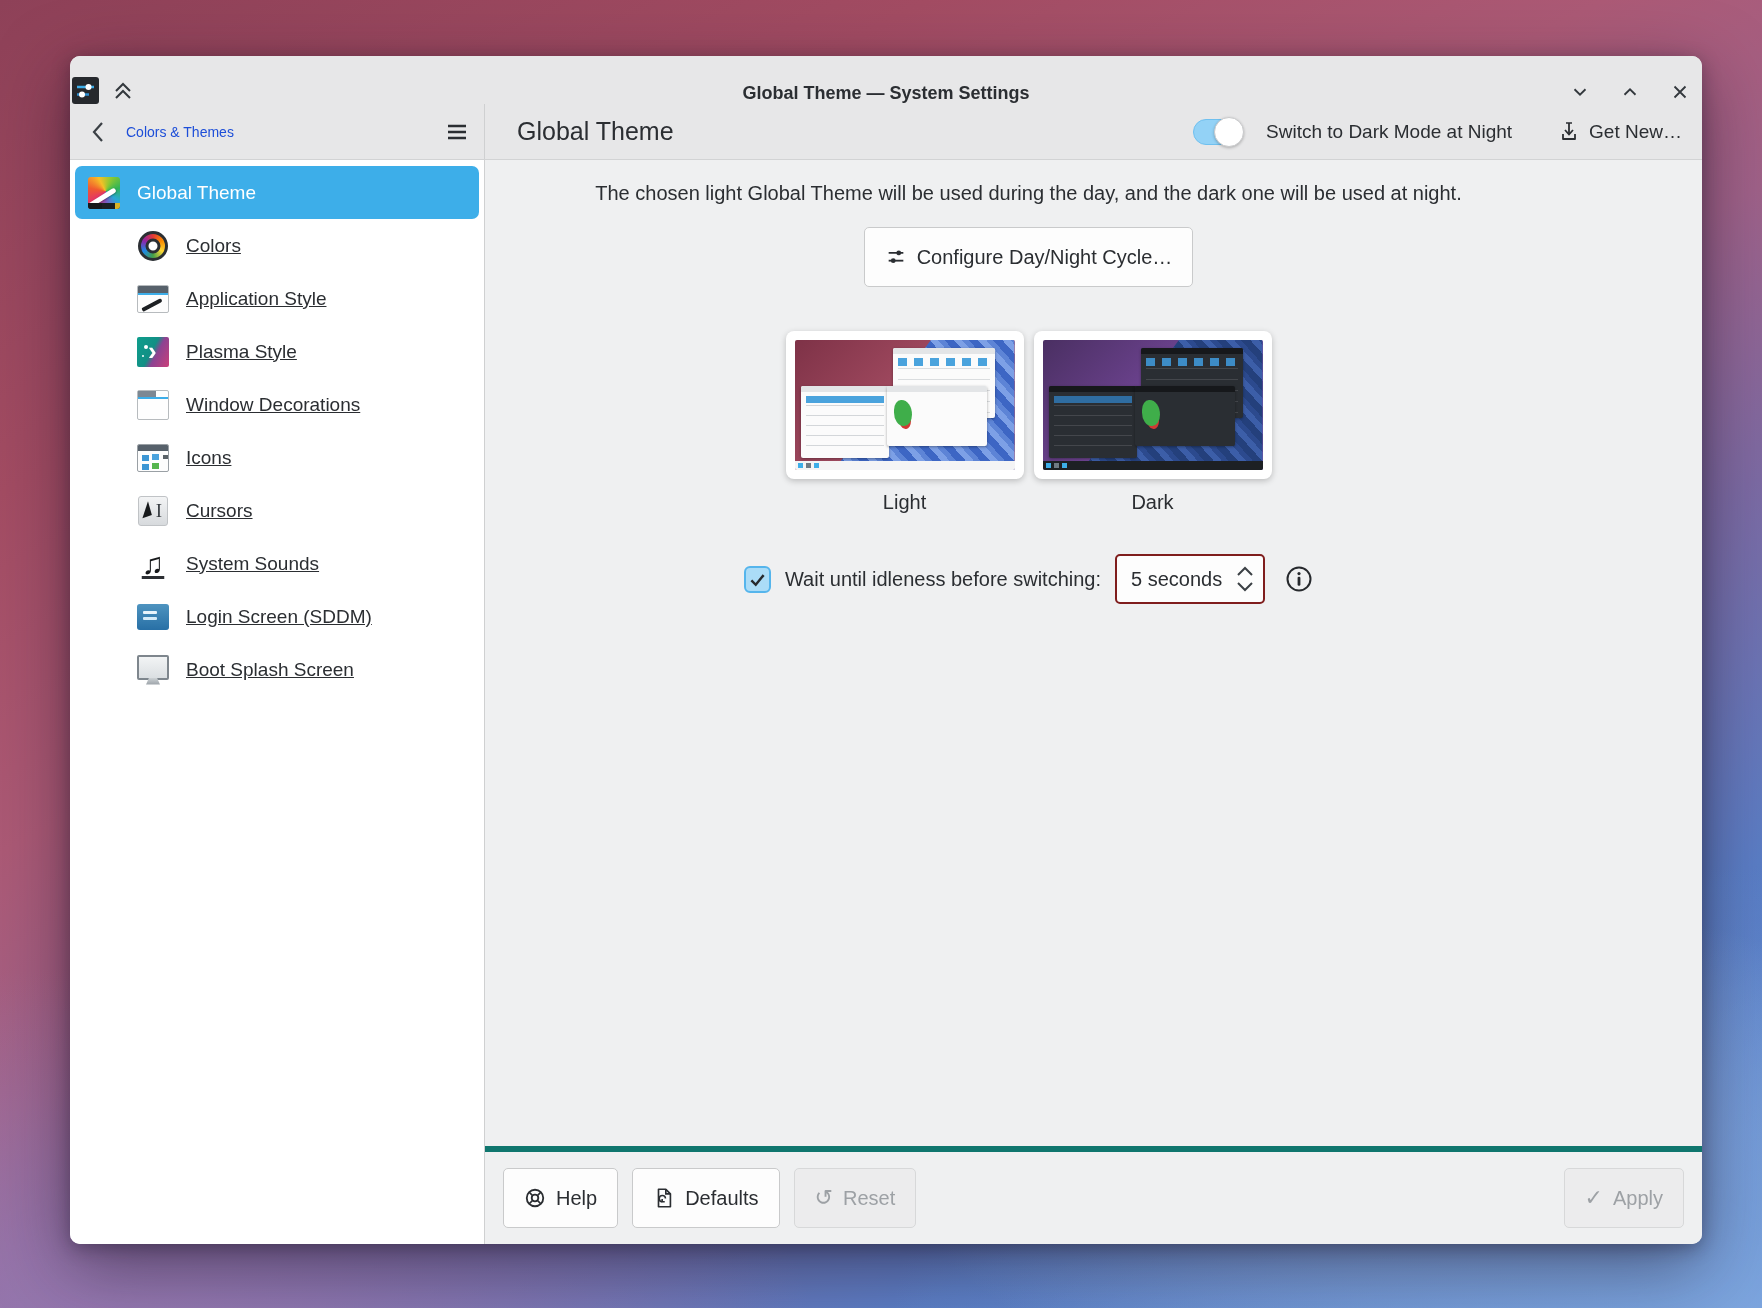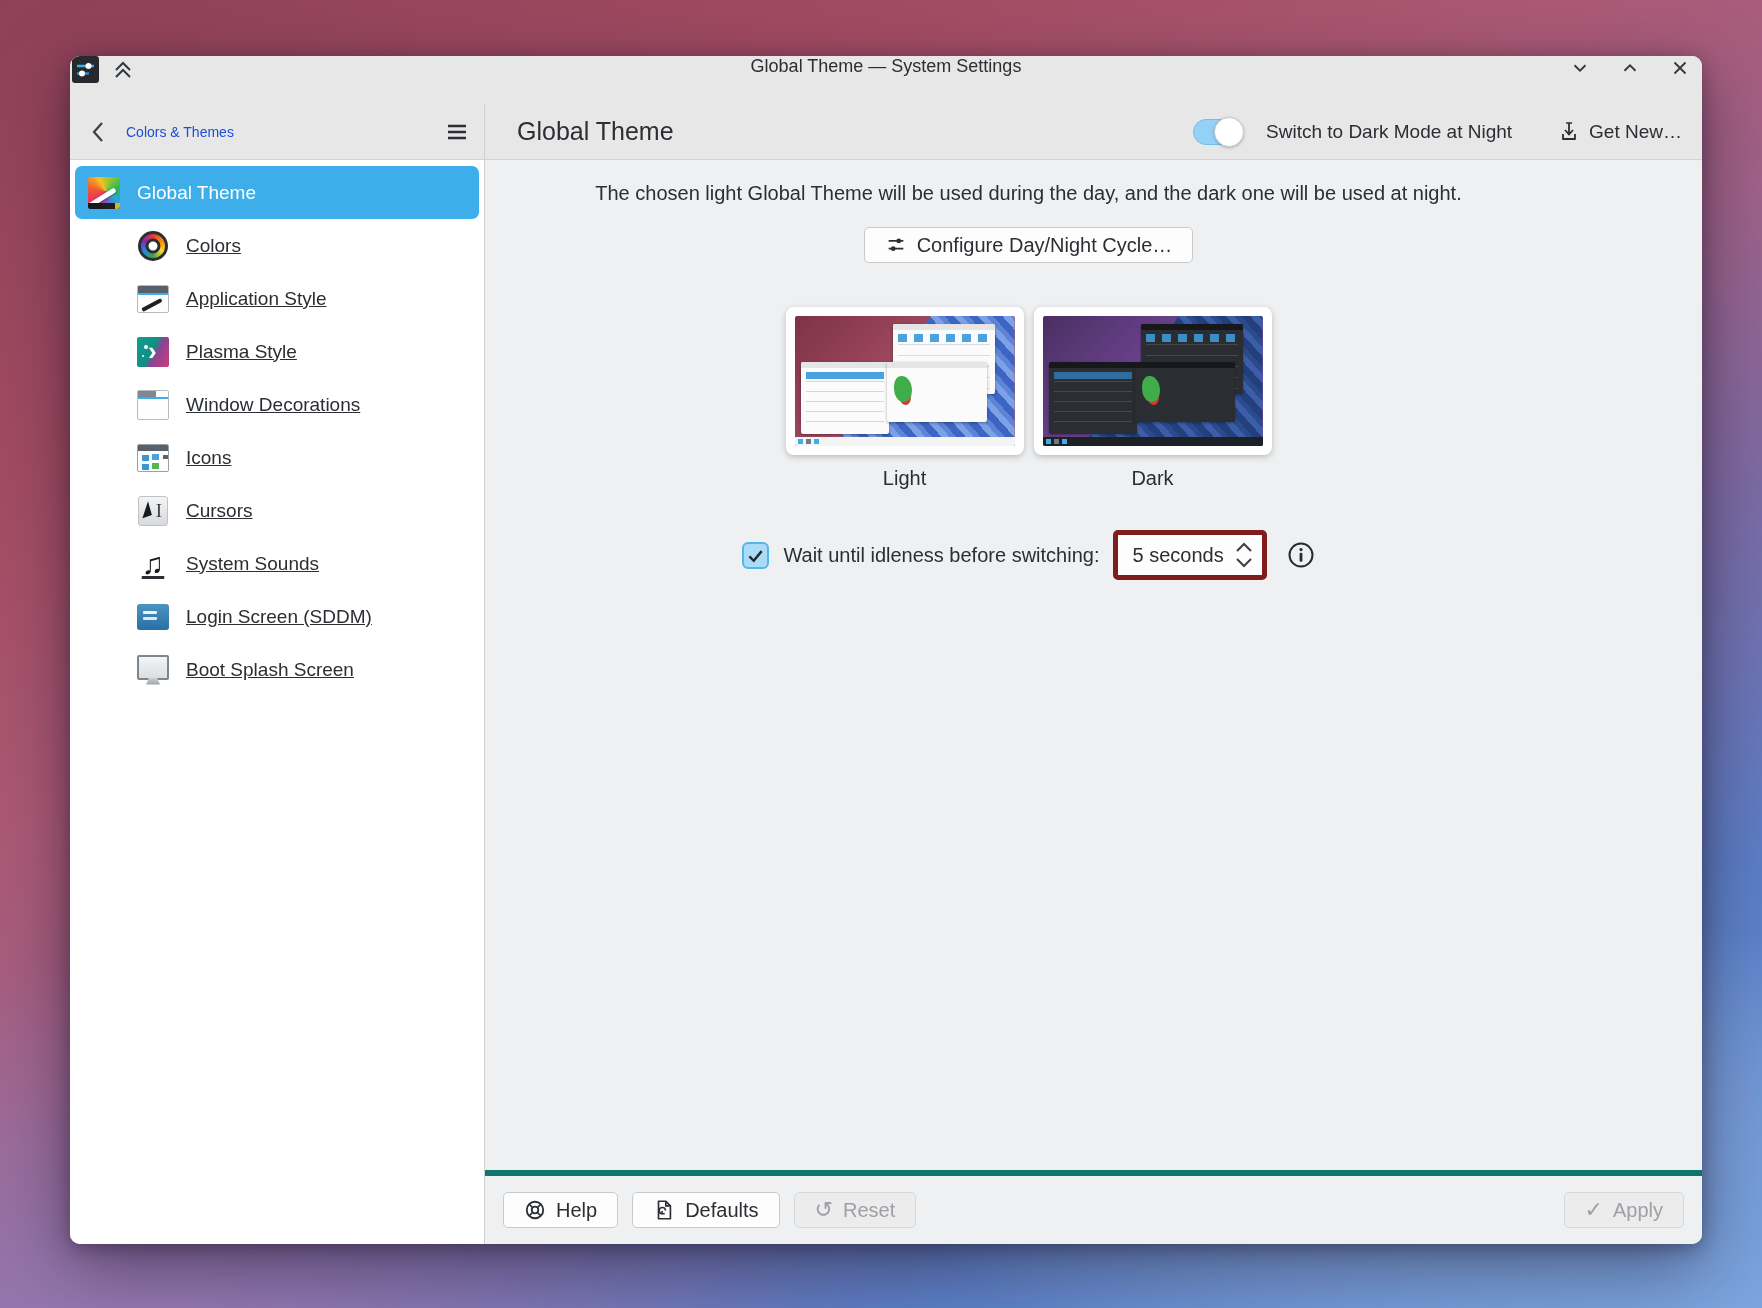--- a/index.html
+++ b/index.html
@@ -19,21 +19,21 @@
   
   .window{
     position:absolute; left:70px; top:56px; width:1632px; height:1188px;
     border-radius:10px; overflow:hidden;
     background:#eff0f1;
     box-shadow:0 22px 70px rgba(25,18,38,.5), 0 4px 18px rgba(25,18,38,.35);
     display:flex; flex-direction:column;
   }
   .titlebar{
     height:48px; background:#e7e7e8; flex:0 0 auto;
-    display:flex; align-items:flex-start; padding:0 2px; position:relative;
+    display:flex; align-items:flex-end; padding:0 2px; position:relative;font-weight:bold;
   }
   .tb-left{ display:flex; align-items:center; gap:12px; }
   .tb-title{
     position:absolute; left:0; right:0; text-align:center;
     font-size:18px; color:#2b2e32; pointer-events:none;
   }
   .tb-controls{ margin-left:auto; display:flex; align-items:center; gap:26px; padding-right:8px; }
   .tb-btn{ width:24px; height:24px; display:flex; align-items:center; justify-content:center; cursor:default; }
   .appicon{ width:27px; height:27px; border-radius:3px; background:#26292d; position:relative; }
   .appicon svg{ position:absolute; inset:0; }
@@ -115,21 +115,21 @@
   .ic-boot::before{ content:""; position:absolute; top:0; left:0; right:0; height:21px; border-radius:2px;
     border:2px solid #7e868d; background:linear-gradient(#f2f4f5,#dbdfe2); }
   .ic-boot::after{ content:""; position:absolute; bottom:0; left:9px; width:14px; height:7px;
     background:linear-gradient(#cdd2d5,#9aa1a7); clip-path:polygon(22% 0,78% 0,100% 100%,0 100%); }
 
   
   .content{ flex:1 1 auto; display:flex; flex-direction:column; min-width:0; background:#eff0f1; }
   .scrollarea{ flex:1 1 auto; padding:22px 150px 0 20px; display:flex; flex-direction:column; align-items:center; }
   .description{ font-size:20px; color:#2b2e32; margin-bottom:22px; }
   .btn{
-    display:inline-flex; align-items:center; gap:10px; height:36px; padding:13px 20px;
+    display:inline-flex; align-items:center; gap:10px; height:60px; padding:13px 20px;
     background:#fdfdfd; border:1px solid #c9cacb; border-radius:5px;
     font-size:20px; color:#2b2e32; cursor:default;
   }
   .btn.disabled{ background:#ececed; border-color:#d7d8d9; color:#9da1a5; }
   .previews{ margin-top:44px; display:flex; gap:10px; }
   .preview-card{ width:238px; display:flex; flex-direction:column; align-items:center; }
   .thumb-frame{
     width:238px; height:148px; background:#fff; border-radius:8px; padding:9px;
     box-shadow:0 2px 6px rgba(0,0,0,.22); cursor:default;
   }
@@ -164,21 +164,21 @@
   .taskbar::before{ content:""; position:absolute; left:3px; top:2px; width:5px; height:5px; background:#3daee9;
     box-shadow:8px 0 0 #6f7competent; box-shadow:8px 0 0 #6f7a84, 16px 0 0 #3daee9; }
   .preview-label{ margin-top:12px; font-size:20px; color:#2b2e32; }
   .idle-row{ margin-top:40px; display:flex; align-items:center; gap:14px; }
   .checkbox{
     width:27px; height:27px; border-radius:6px; background:#abdcf7; border:2px solid #55b5ec;
     display:flex; align-items:center; justify-content:center; cursor:default;
   }
   .idle-label{ font-size:20px; color:#2b2e32; }
   .spinbox{
-    height:50px; min-width:150px; background:#fdfdfd; border:5px solid #7f1d1d; border-radius:5px;
+    height:50px; min-width:150px; background:#fdfdfd; border:2px solid #7f1d1d; border-radius:5px;
     display:flex; align-items:center; padding:0 8px 0 14px; gap:10px;
   }
   .spin-value{ font-size:20px; color:#2b2e32; flex:1; }
   .spin-btns{ display:flex; flex-direction:column; gap:2px; }
   .spin-btns svg{ display:block; cursor:default; }
   .info-btn{ margin-left:6px; cursor:default; display:flex; }
 
   
   .footer{
     flex:0 0 auto; border-top:6px solid #0f766e; padding:16px 18px 16px 18px;

